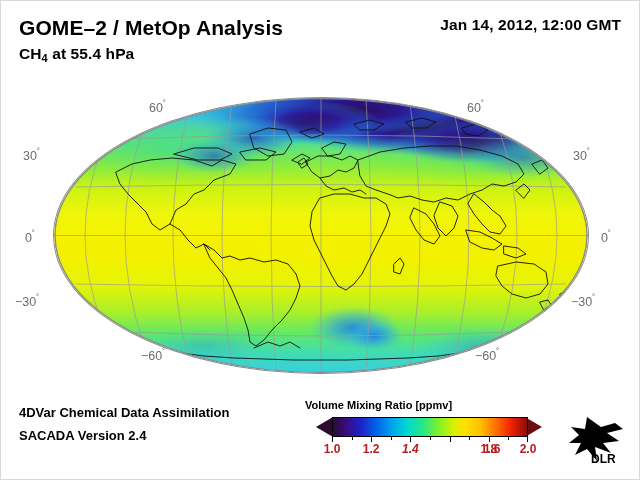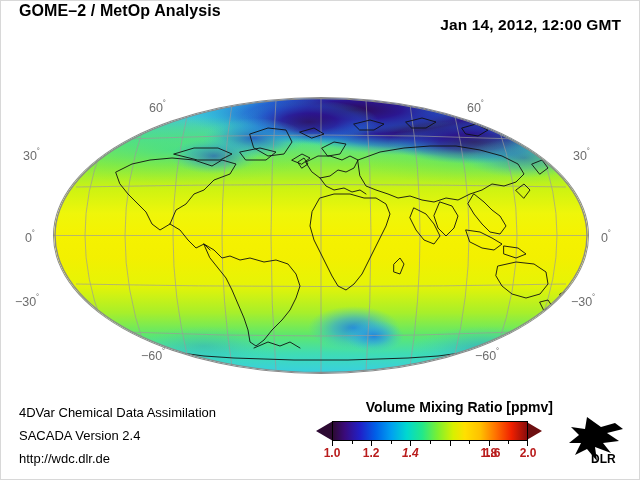--- a/index.html
+++ b/index.html
@@ -12,21 +12,21 @@
   }
   #frame{
     position:absolute;inset:0;
     border:1px solid #d8d8d8;
     box-sizing:border-box;
     background:#ffffff;
   }
 
   
   .hdr{position:absolute;font-weight:bold;color:#000;letter-spacing:.1px;}
-  #title-main{left:18px;top:1px;font-size:16px;}
+  #title-main{left:18px;top:15px;font-size:21px;}
   #title-sub{left:18px;top:44px;font-size:15.5px;}
   #title-sub .sub{font-size:11px;vertical-align:-3px;}
   #datetime{right:18px;top:15px;font-size:15.5px;text-align:right;}
 
   
   #map-panel{position:absolute;left:0;top:80px;width:640px;height:305px;padding-left:32px;}
   #globe-wrap{position:absolute;left:53px;top:17px;width:534px;height:275px;}
   #globe{
     position:absolute;inset:0;
     border-radius:50%;
@@ -37,26 +37,26 @@
 
   
   .lat-lbl{
     position:absolute;color:#6d6d6d;font-size:12.5px;font-weight:normal;
     white-space:nowrap;font-family:"Liberation Sans",sans-serif;
   }
   .lat-lbl .deg{font-size:9px;vertical-align:5px;}
 
   
   #footer-text{position:absolute;left:18px;top:400px;}
-  #footer-text div{font-size:13px;font-weight:normal;color:#000;line-height:23px;}
+  #footer-text div{font-size:13px;font-weight:bold;color:#000;line-height:23px;}
 
   
   #cbar-block{position:absolute;left:300px;top:398px;width:260px;}
   #cbar-title{
-    font-size:14px;font-weight:bold;color:#000;text-align:right;
+    font-size:11px;font-weight:bold;color:#000;text-align:left;
     width:248px;margin-left:4px;
   }
   #cbar-row{position:relative;width:248px;height:20px;margin-top:6px;margin-left:4px;}
   #cbar-body{
     position:absolute;left:27px;top:0;width:196px;height:20px;
     border:1.5px solid #000;box-sizing:border-box;
     background:linear-gradient(to right,
       #2d0a33 0%,
       #3a0a7a 6%,
       #2020c8 14%,
@@ -89,20 +89,21 @@
   #logo-dlr{position:absolute;left:566px;top:412px;width:62px;height:52px;}
   #logo-riu svg,#logo-dlr svg{display:block;}
 </style>
 </head>
 <body>
 
 <div id="frame">
 
   <div class="hdr" id="title-main">GOME–2 / MetOp Analysis</div>
 
+  <div class="hdr" id="title-sub"><span>CH</span><span class="sub">4</span><span> at 55.4 hPa</span></div>
 
   <div class="hdr" id="datetime">Jan 14, 2012, 12:00 GMT</div>
 
   <div id="map-panel">
 
     <div class="lat-lbl" style="left:148px;top:18px;"><span>60</span><span class="deg">˚</span></div>
     <div class="lat-lbl" style="left:22px;top:66px;"><span>30</span><span class="deg">˚</span></div>
     <div class="lat-lbl" style="left:24px;top:148px;"><span>0</span><span class="deg">˚</span></div>
     <div class="lat-lbl" style="left:14px;top:212px;"><span>−30</span><span class="deg">˚</span></div>
     <div class="lat-lbl" style="left:140px;top:266px;"><span>−60</span><span class="deg">˚</span></div>
@@ -274,21 +275,20 @@
 
           <ellipse cx="267" cy="137.5" rx="266" ry="137" fill="none" stroke="#8a8a8a" stroke-width="1.4"></ellipse>
         </svg>
       </div>
     </div>
   </div>
 
   <div id="footer-text">
     <div>4DVar Chemical Data Assimilation</div>
     <div>SACADA Version 2.4</div>
-    <div>http://wdc.dlr.de</div>
   </div>
 
   <div id="cbar-block">
     <div id="cbar-title">Volume Mixing Ratio [ppmv]</div>
 
     <div id="cbar-row">
       <div class="cap" id="cap-left"></div>
       <div class="cap" id="cap-right"></div>
       <div id="cbar-body"></div>
       <div id="cbar-ticks">

